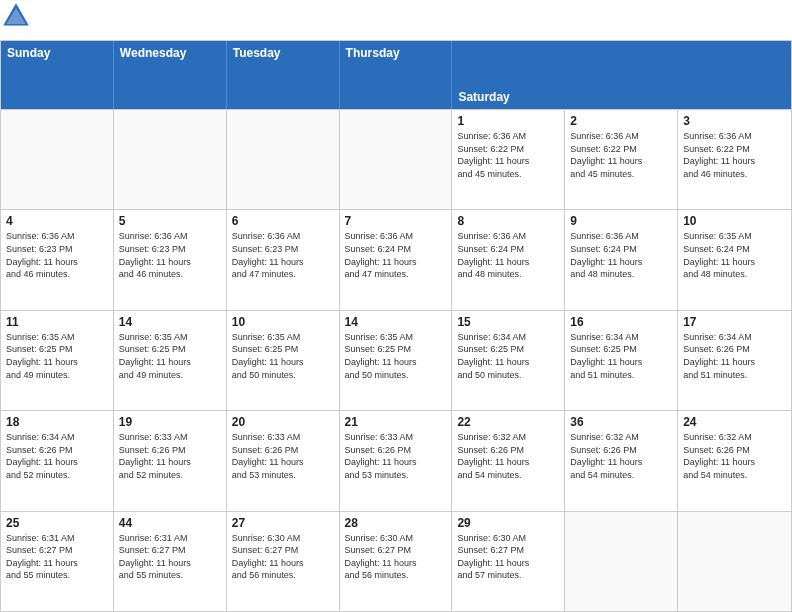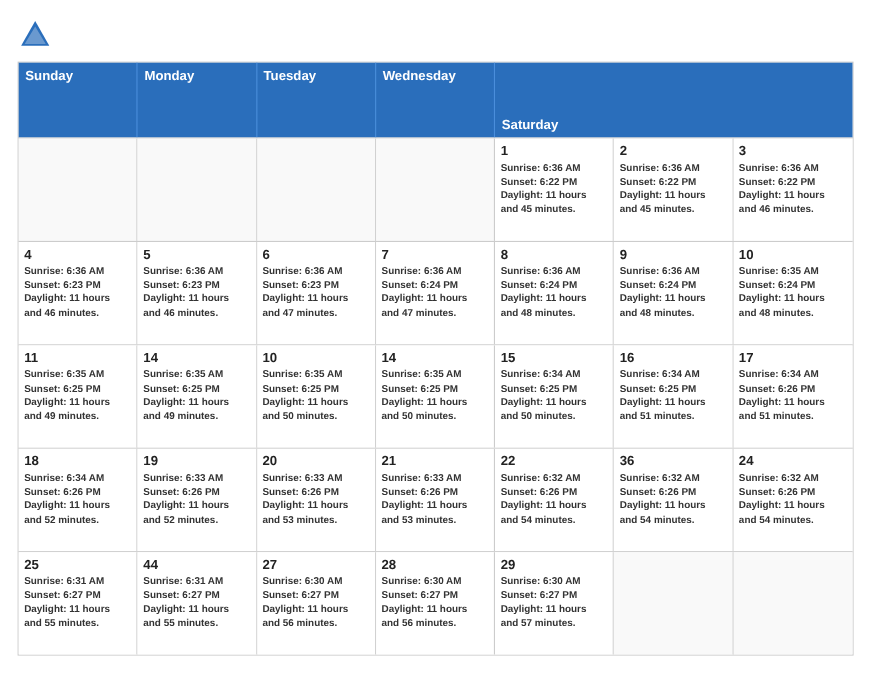--- a/index.html
+++ b/index.html
@@ -6,21 +6,20 @@
     body {
       width: 792px;
       height: 612px;
       background: #fff;
       font-family: Arial, sans-serif;
       overflow: hidden;
     }
     .page {
       width: 792px;
       height: 612px;
-      padding: 16px;
       display: flex;
       flex-direction: column;
     }
     .header {
       display: flex;
       justify-content: space-between;
       align-items: flex-start;
       margin-bottom: 8px;
     }
     .logo {
@@ -103,21 +102,20 @@
       font-size: 12px;
       font-weight: bold;
       color: #222;
       display: block;
       margin-bottom: 2px;
     }
     .day-info {
       font-size: 9px;
       color: #333;
       line-height: 1.4;
-      font-weight: bold;
     }
   </style>
 </head>
 <body>
 
 <div class="page">
   <div class="header">
     <div class="logo">
       <svg class="logo-icon" viewBox="0 0 40 40">
         <polygon points="20,4 36,32 4,32" fill="#2a6ebb"></polygon>
@@ -130,23 +128,23 @@
     </div>
     <div class="header-right">
       <div class="month-title"></div>
       <div class="location"></div>
     </div>
   </div>
 
   <div class="calendar">
     <div class="cal-header" id="cal-header">
         <div class="cal-header-cell">Sunday</div>
-        <div class="cal-header-cell">Monday</div>
+        <div class="cal-header-cell">Wednesday</div>
         <div class="cal-header-cell">Tuesday</div>
-        <div class="cal-header-cell">Wednesday</div>
+        <div class="cal-header-cell">Thursday</div>
         <div class="cal-header-cell">Saturday</div>
       </div>
     <div class="cal-body" id="cal-body">
         <div class="cal-row">
           <div class="cal-cell empty"></div>
           <div class="cal-cell empty"></div>
           <div class="cal-cell empty"></div>
           <div class="cal-cell empty"></div>
           <div class="cal-cell">
             <span class="day-number">1</span>

